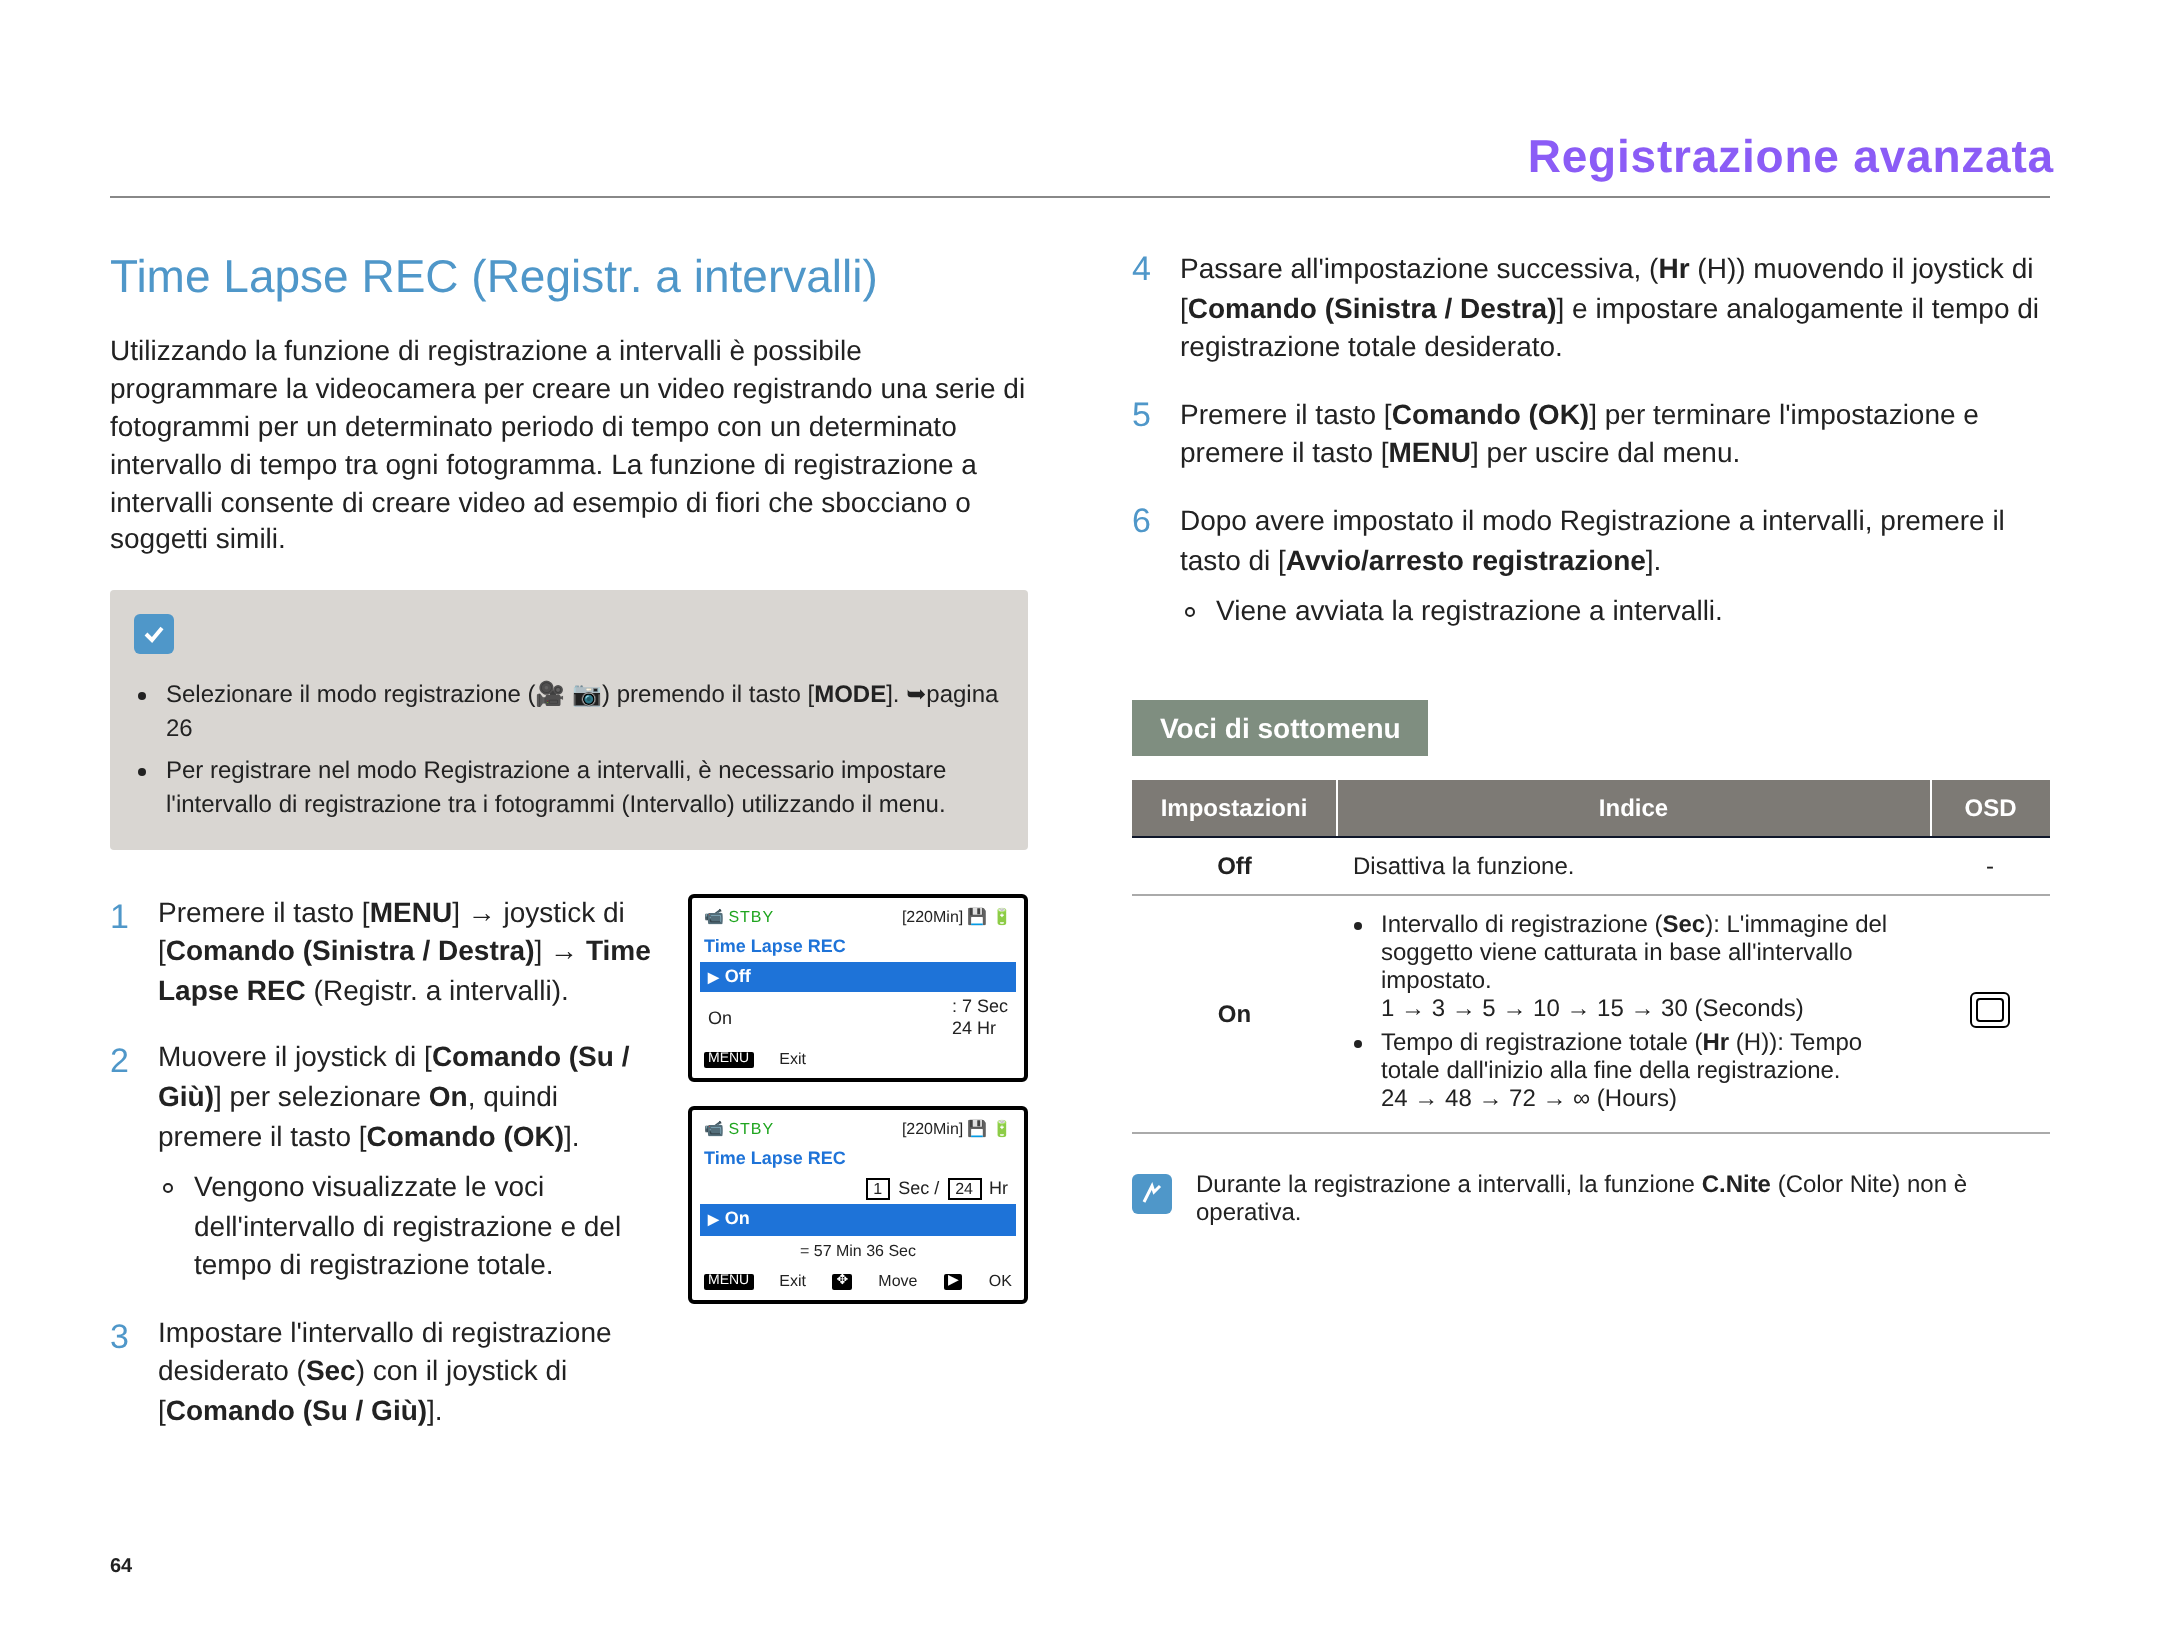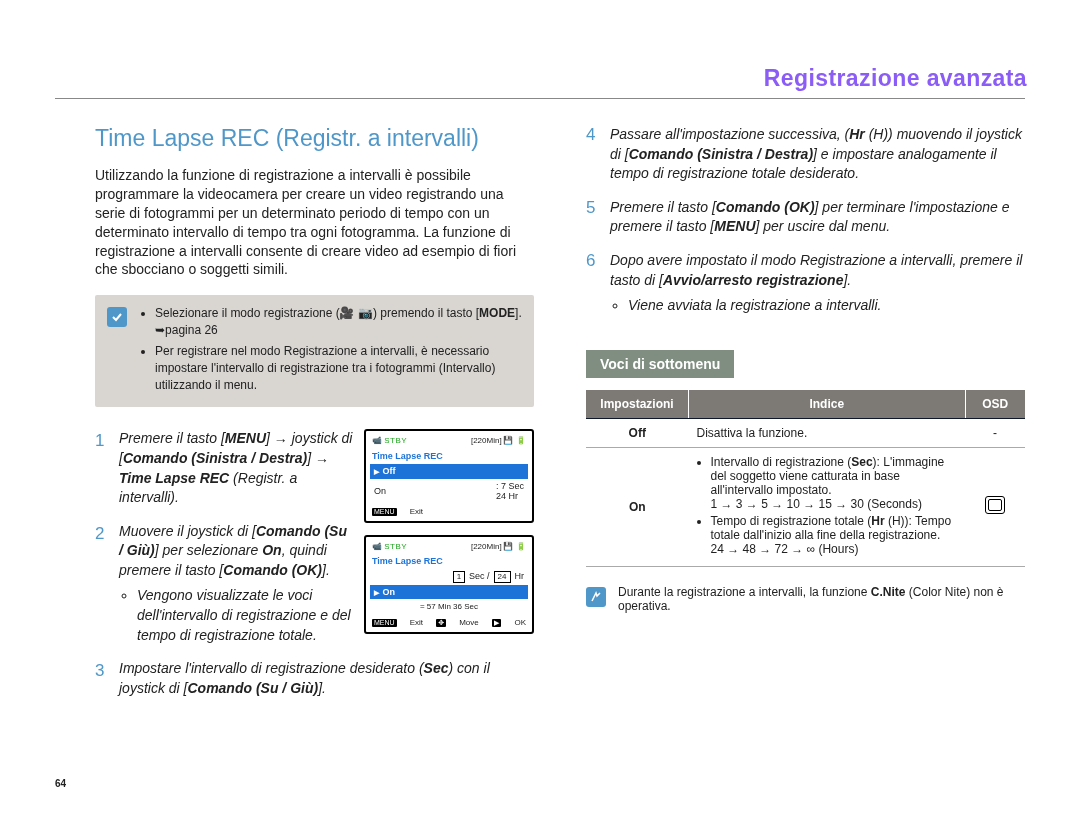--- a/index.html
+++ b/index.html
@@ -38,21 +38,20 @@
     top: 65px;
     font-size: 23px;
     color: #8b5cf6;
     letter-spacing: .4px;
     font-weight: bold;
   }
   .cols {
     display: flex;
     gap: 52px;
     margin-top: 55px;
-    margin-left: 40px;
   }
   .col-l, .col-r {
     flex: 1 1 0;
     min-width: 0;
   }
   h1 {
     font-size: 23px;
     font-weight: 400;
     color: var(--accent);
     margin: 0 0 14px 0;
@@ -65,20 +64,21 @@
   .notebox {
     background: var(--grey-bg);
     border-radius: 2px;
     padding: 10px 12px 10px 12px;
     display: flex;
     align-items: flex-start;
     gap: 12px;
     font-size: 12px;
     line-height: 1.4;
     margin-bottom: 22px;
+    flex-direction: column;
   }
   .notebox .icon {
     width: 20px; height: 20px;
     flex: 0 0 20px;
     background: var(--accent);
     border-radius: 3px;
     display: flex;
     align-items: center;
     justify-content: center;
     margin-top: 2px;
@@ -97,21 +97,21 @@
     gap: 10px;
     margin-bottom: 14px;
     line-height: 1.4;
   }
   ol.steps > li .num {
     color: var(--accent);
     font-size: 17px;
     font-weight: 400;
     flex: 0 0 14px;
   }
-  ol.steps .body { flex: 1; font-style: italic; }
+  ol.steps .body { flex: 1; }
   ol.steps .body ul { margin: 6px 0 0 0; padding-left: 18px; font-size: 14px;}
   b { font-weight: bold; }
 
   
   .col-r ol.steps > li .num { margin-top: -2px; }
 
   .subhead {
     display: inline-block;
     background: #7f8e80;
     color: #fff;

